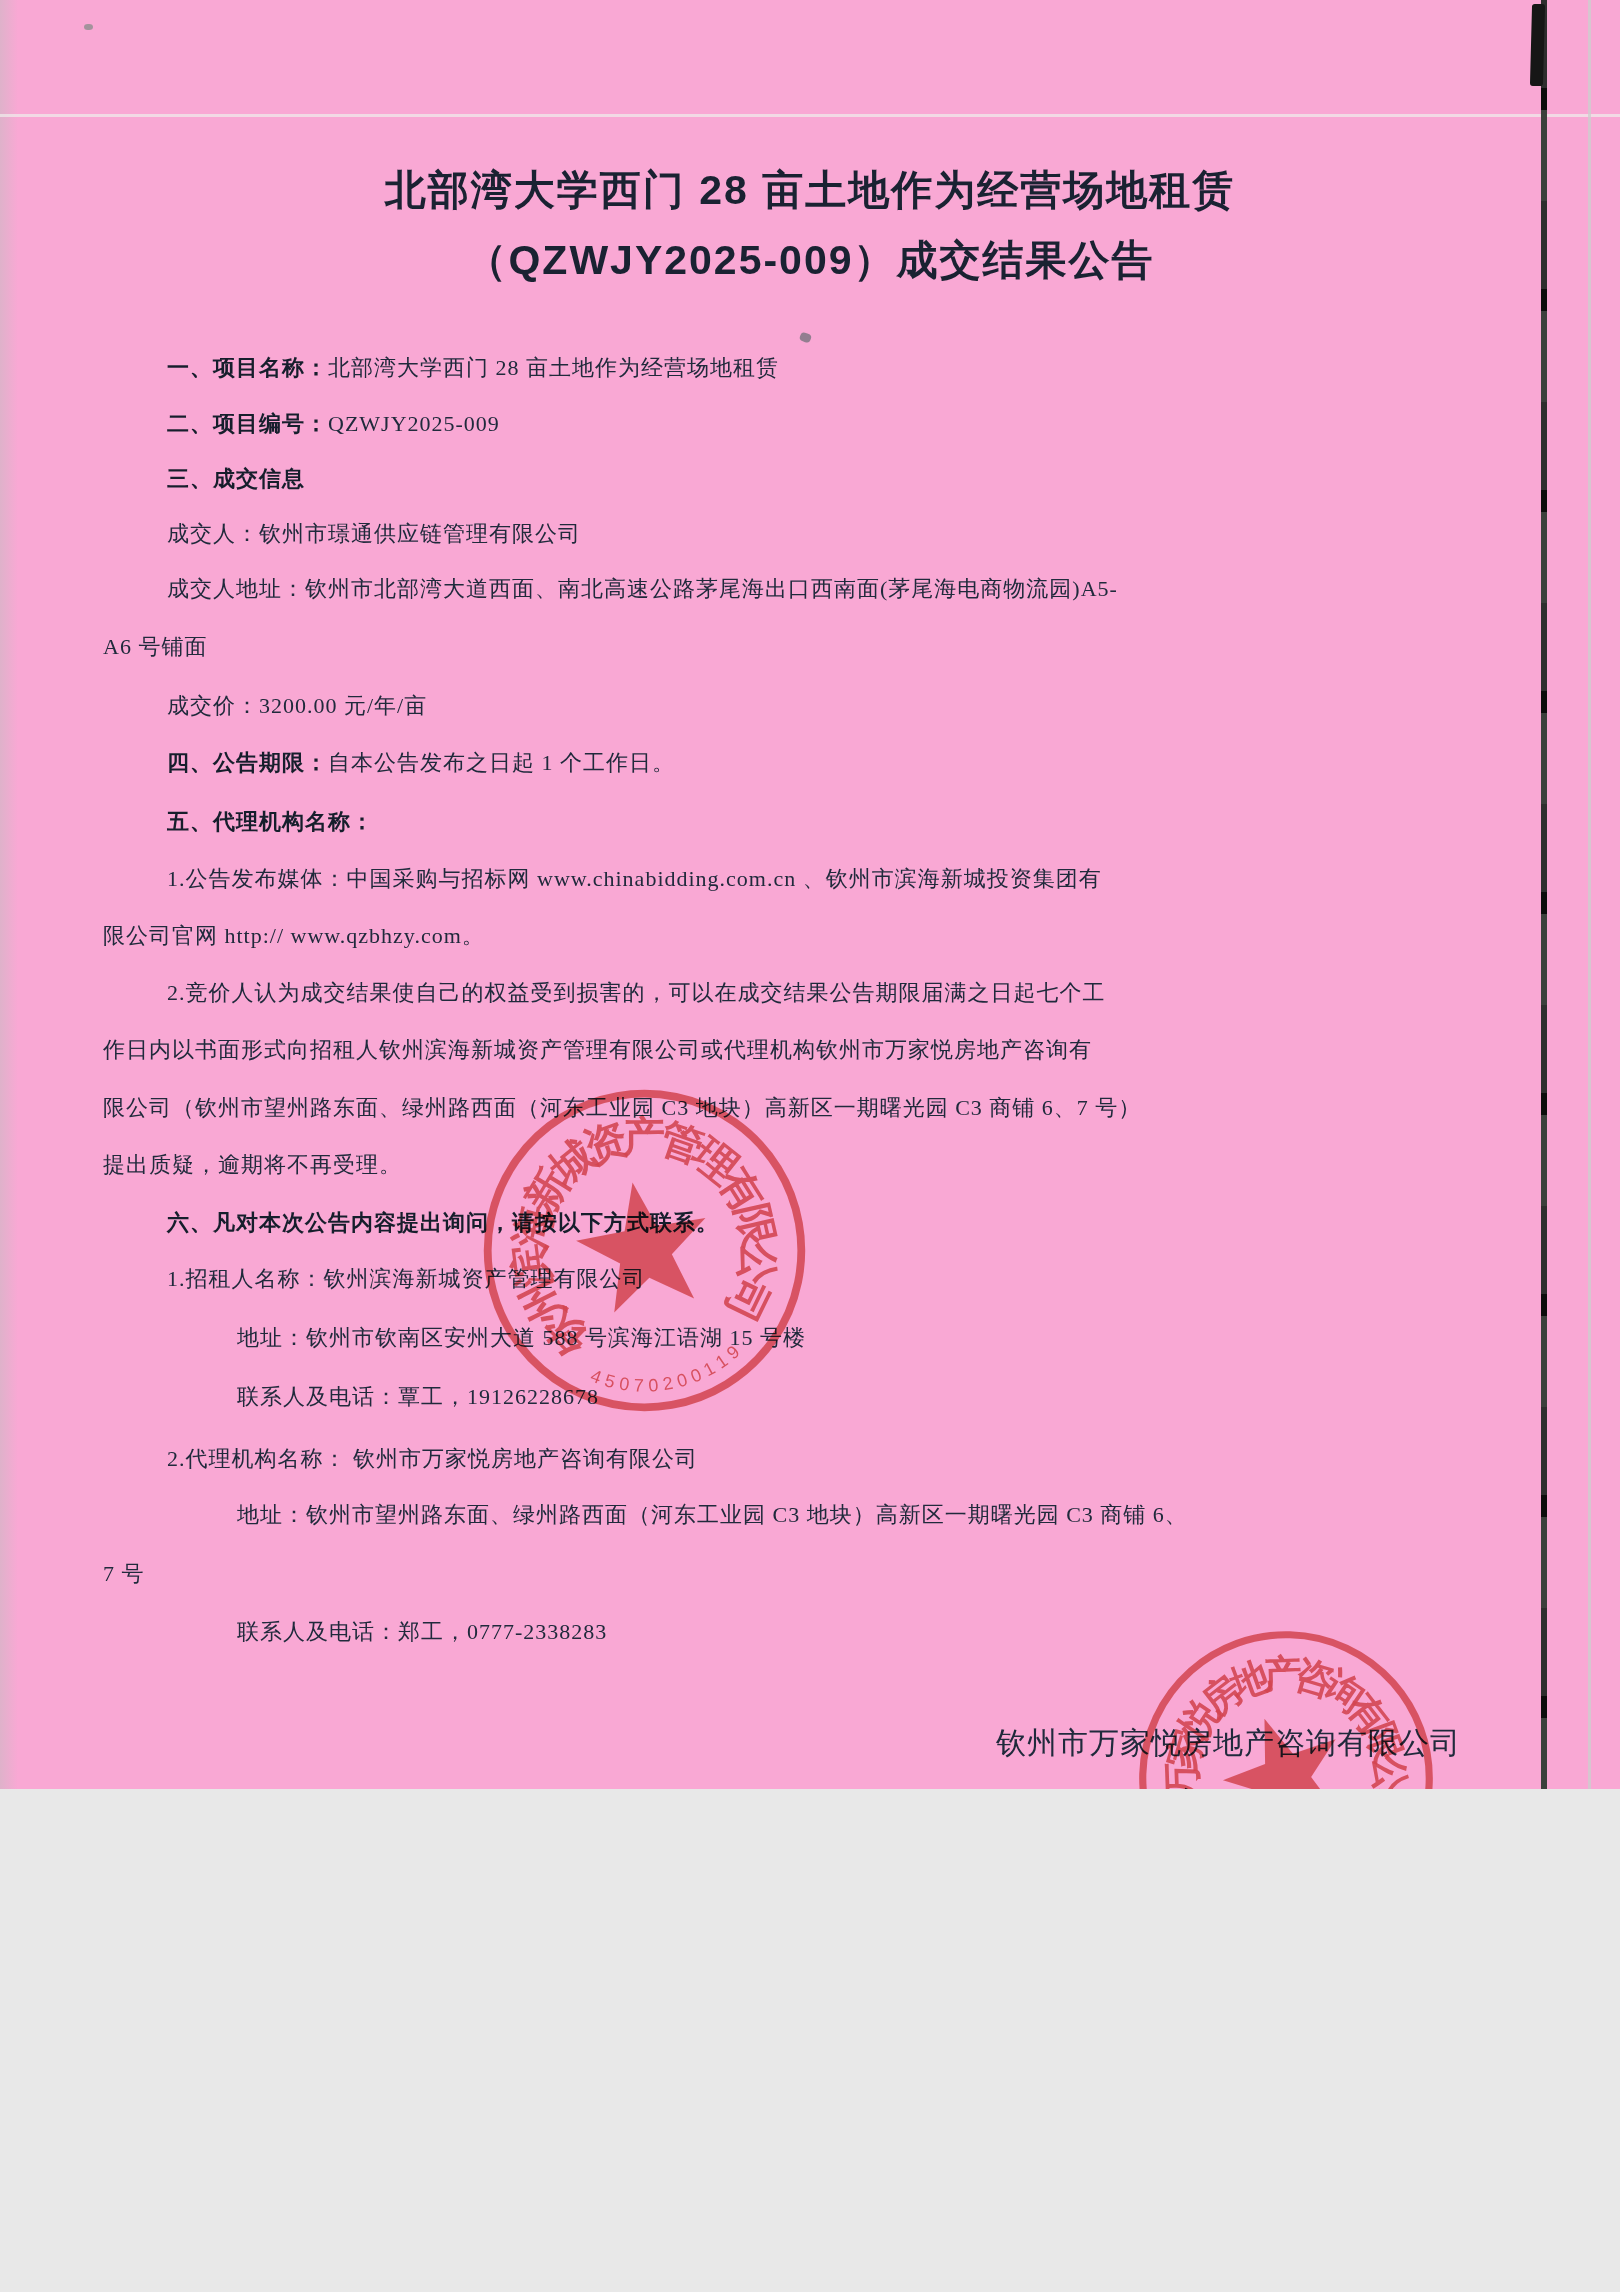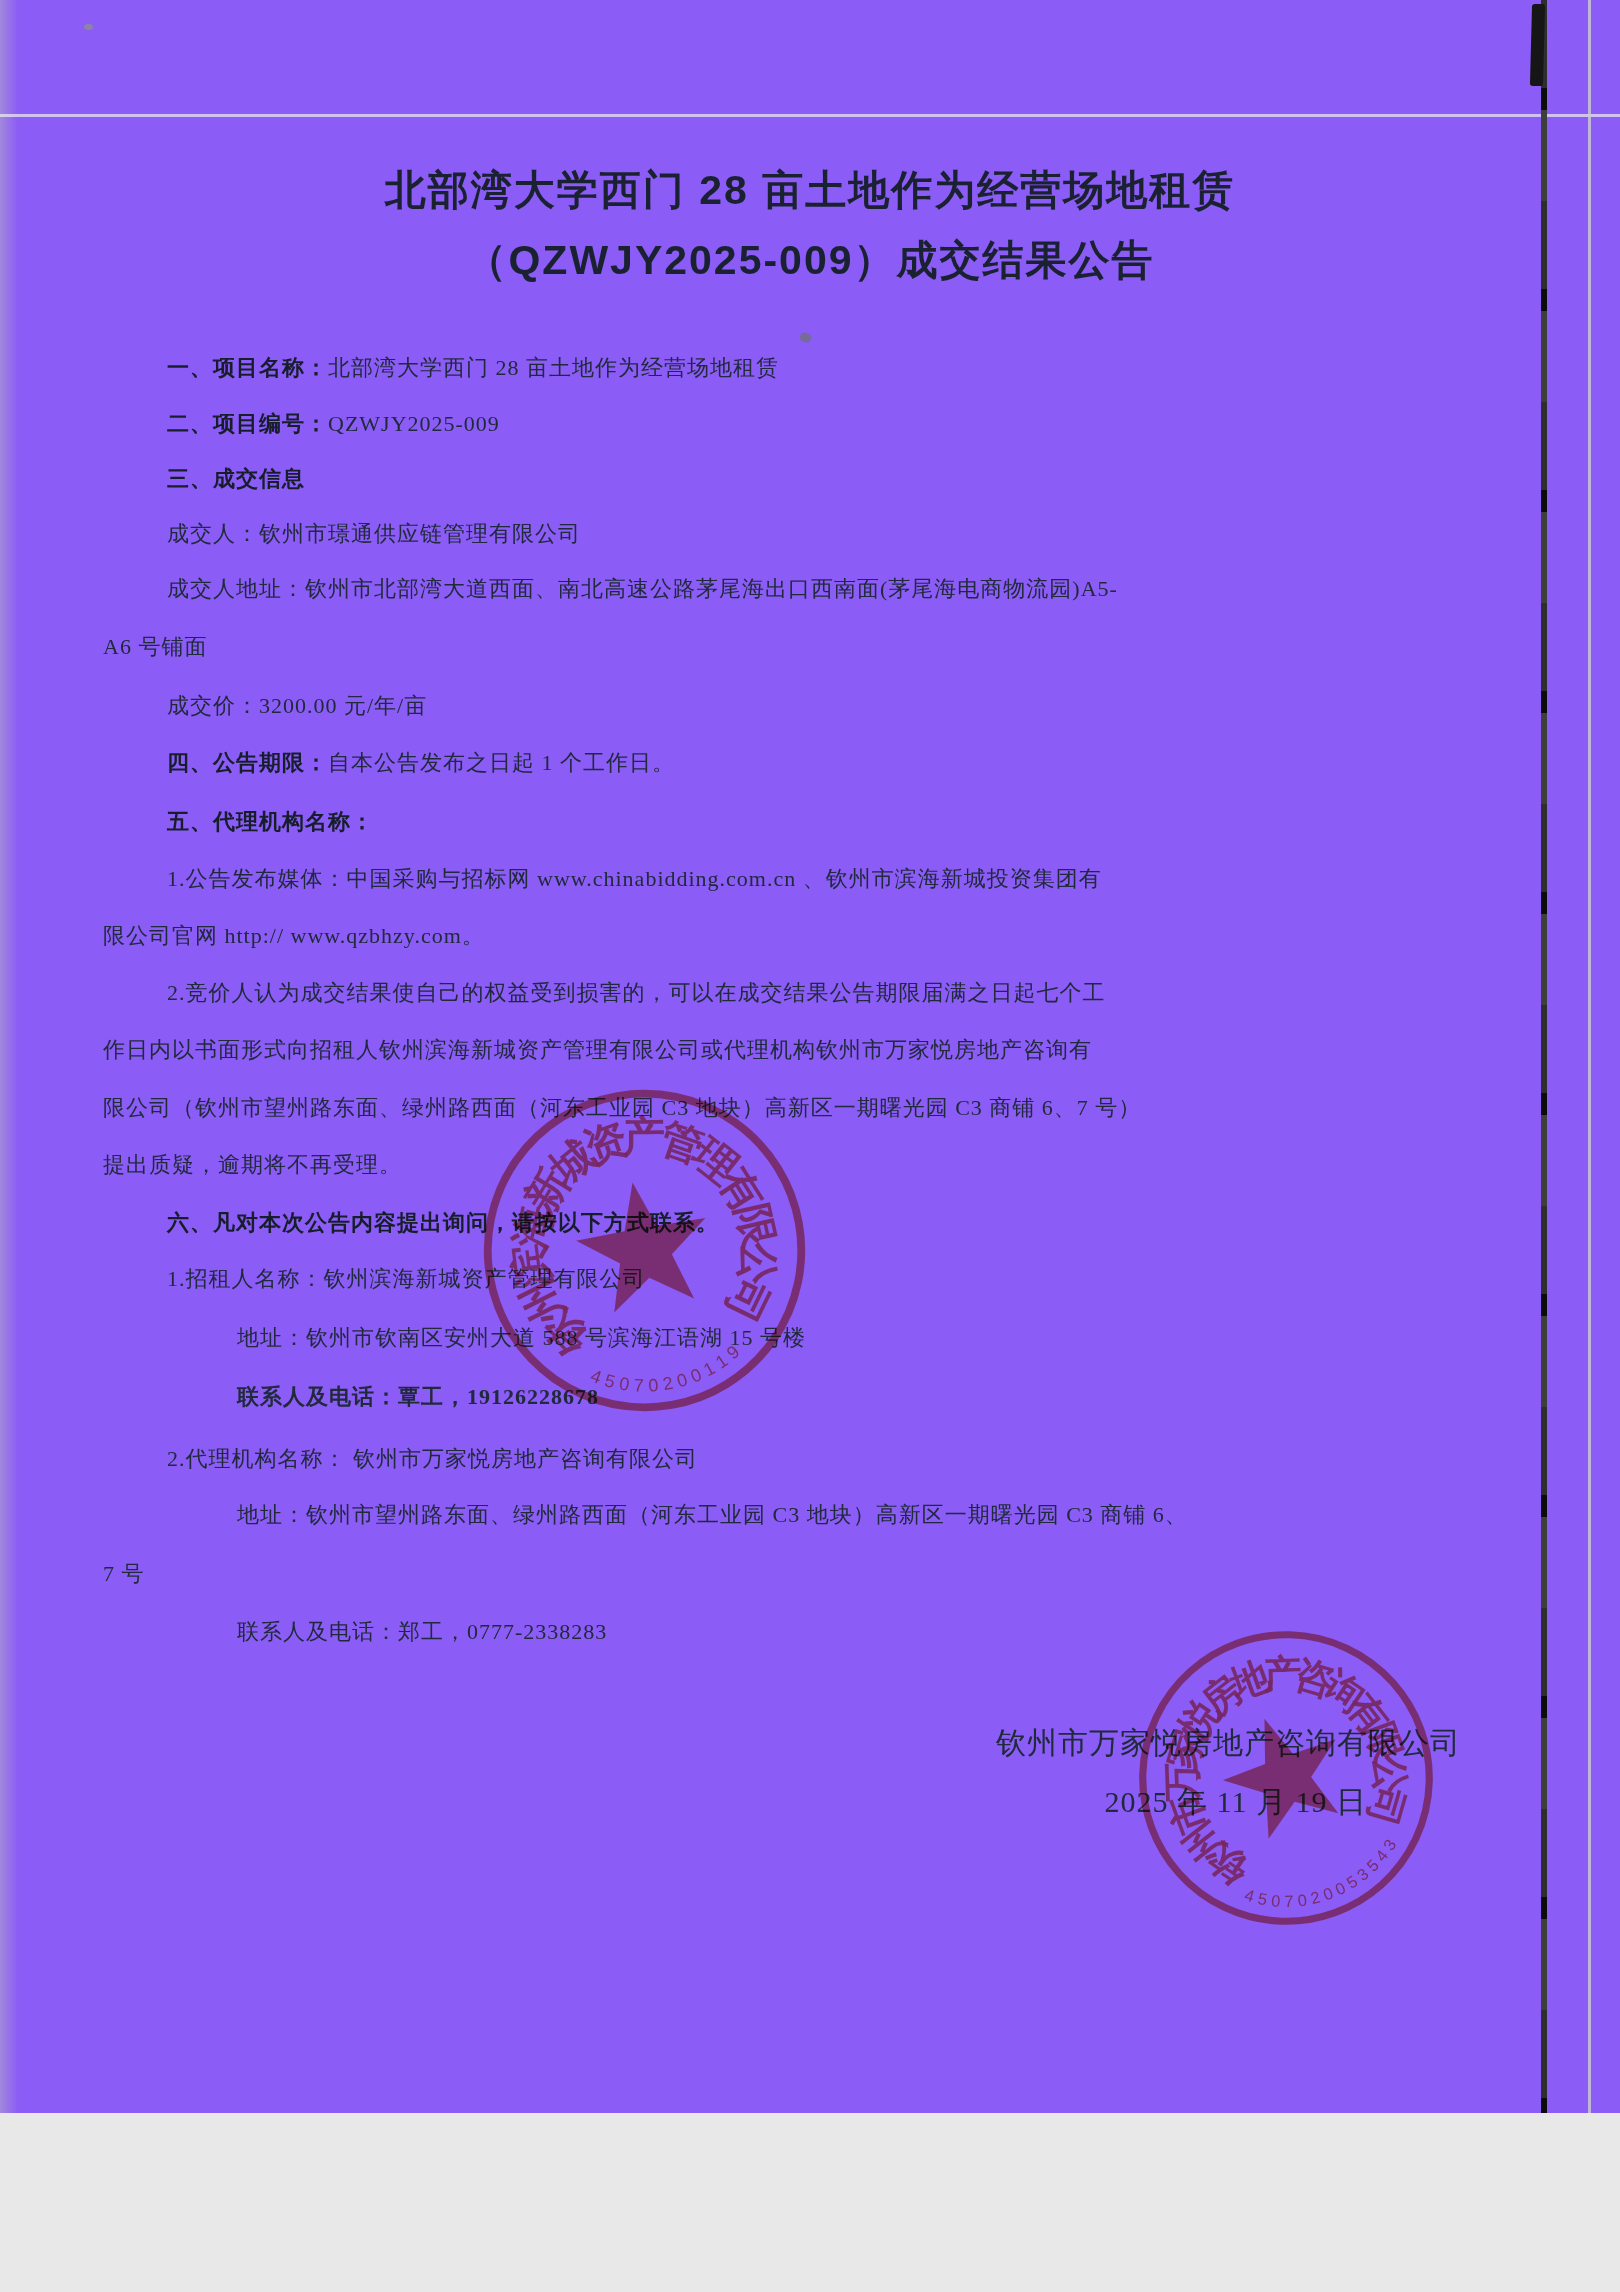--- a/index.html
+++ b/index.html
@@ -1,19 +1,19 @@
 <!DOCTYPE html>
 <html><head>
 <meta charset="utf-8">
 <style>
   html,body{margin:0;padding:0;background:#e8e8e8;}
   .page{
     position:relative;
-    width:1620px;height:2113px;
-    background:#8b5cf6;
+    width:1620px;height:1789px;
+    background:#f9a8d4;
     overflow:hidden;
     font-family:"Liberation Serif","DejaVu Serif",serif;
     color:#1e2636;
   }
   .edge-shadow{
     position:absolute;left:0;top:0;width:17.6px;height:100%;
     background:linear-gradient(90deg,rgba(190,190,190,.45),rgba(255,255,255,0));
   }
   .title{
     position:absolute;left:0;width:100%;
@@ -84,21 +84,21 @@
   <div class="t ind-a" style="top:802px;"><b>五、代理机构名称：</b><span></span></div>
   <div class="t ind-a" style="top:859px;"><b></b><span>1.公告发布媒体：中国采购与招标网 www.chinabidding.com.cn 、钦州市滨海新城投资集团有</span></div>
   <div class="t ind-b" style="top:916px;"><b></b><span>限公司官网 http:// www.qzbhzy.com。</span></div>
   <div class="t ind-a" style="top:973px;"><b></b><span>2.竞价人认为成交结果使自己的权益受到损害的，可以在成交结果公告期限届满之日起七个工</span></div>
   <div class="t ind-b" style="top:1030px;"><b></b><span>作日内以书面形式向招租人钦州滨海新城资产管理有限公司或代理机构钦州市万家悦房地产咨询有</span></div>
   <div class="t ind-b" style="top:1088px;"><b></b><span>限公司（钦州市望州路东面、绿州路西面（河东工业园 C3 地块）高新区一期曙光园 C3 商铺 6、7 号）</span></div>
   <div class="t ind-b" style="top:1145px;"><b></b><span>提出质疑，逾期将不再受理。</span></div>
   <div class="t ind-a" style="top:1203px;"><b>六、凡对本次公告内容提出询问，请按以下方式联系。</b><span></span></div>
   <div class="t ind-a" style="top:1259px;"><b></b><span>1.招租人名称：钦州滨海新城资产管理有限公司</span></div>
   <div class="t ind-c" style="top:1318px;"><b></b><span>地址：钦州市钦南区安州大道 588 号滨海江语湖 15 号楼</span></div>
-  <div class="t ind-c" style="top:1377px;font-weight:bold;"><b></b><span>联系人及电话：覃工，19126228678</span></div>
+  <div class="t ind-c" style="top:1377px;"><b></b><span>联系人及电话：覃工，19126228678</span></div>
   <div class="t ind-a" style="top:1439px;"><b></b><span>2.代理机构名称： 钦州市万家悦房地产咨询有限公司</span></div>
   <div class="t ind-c" style="top:1495px;"><b></b><span>地址：钦州市望州路东面、绿州路西面（河东工业园 C3 地块）高新区一期曙光园 C3 商铺 6、</span></div>
   <div class="t ind-b" style="top:1554px;"><b></b><span>7 号</span></div>
   <div class="t ind-c" style="top:1612px;"><b></b><span>联系人及电话：郑工，0777-2338283</span></div>
 
   <div class="sig" style="top:1723px;right:159px;">钦州市万家悦房地产咨询有限公司</div>
   <div class="sig" style="top:1782px;right:253px;">2025 年 11 月 19 日</div>
 
   <div class="stamp" style="left: 474px; top: 1080px;"><svg width="341" height="341" viewBox="0 0 348 348">
         <g transform="rotate(-10 174 174)">

